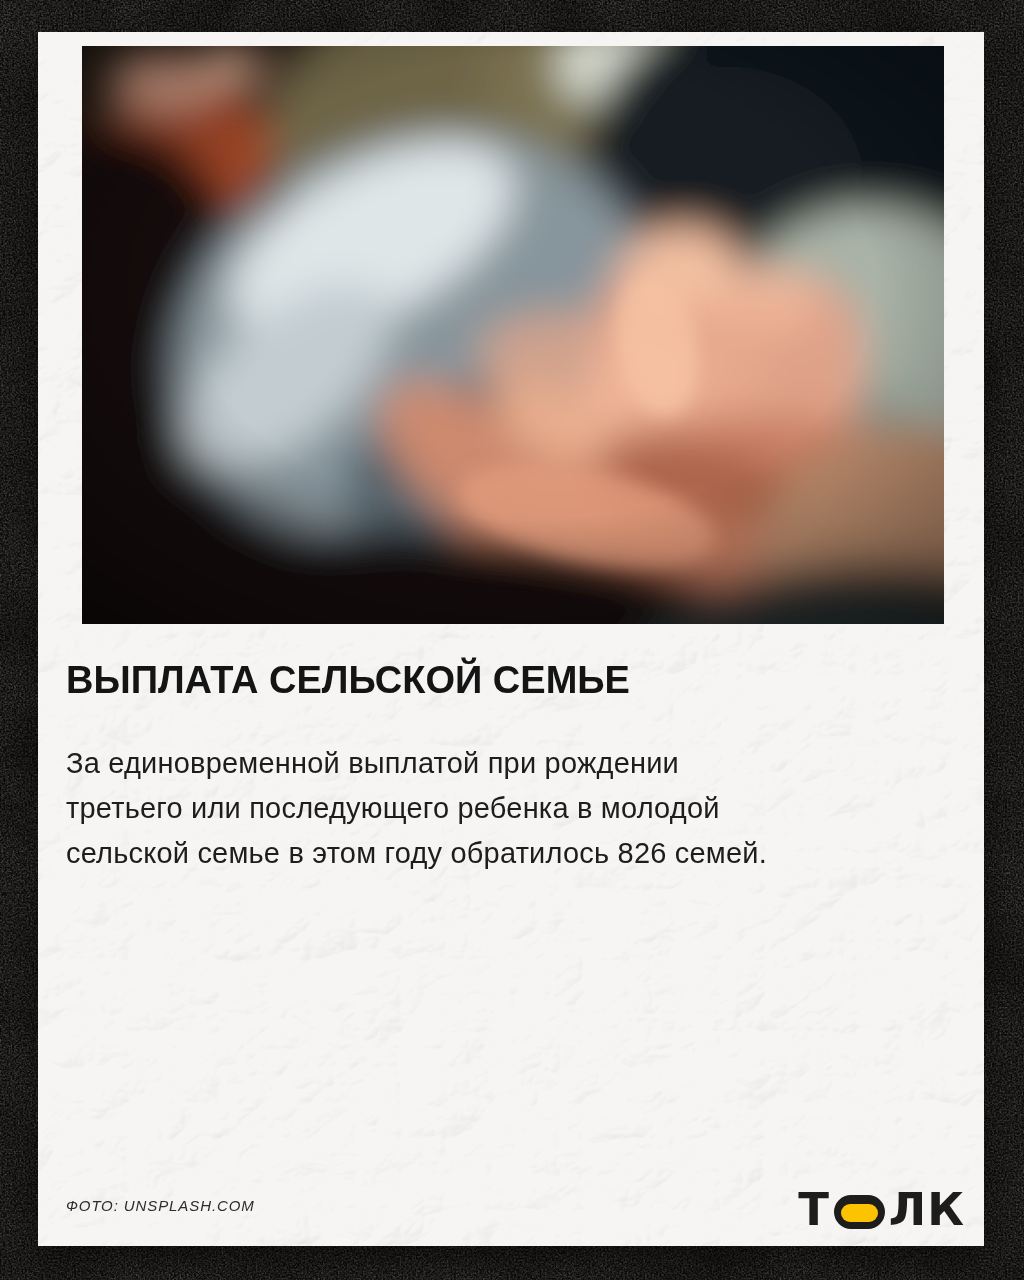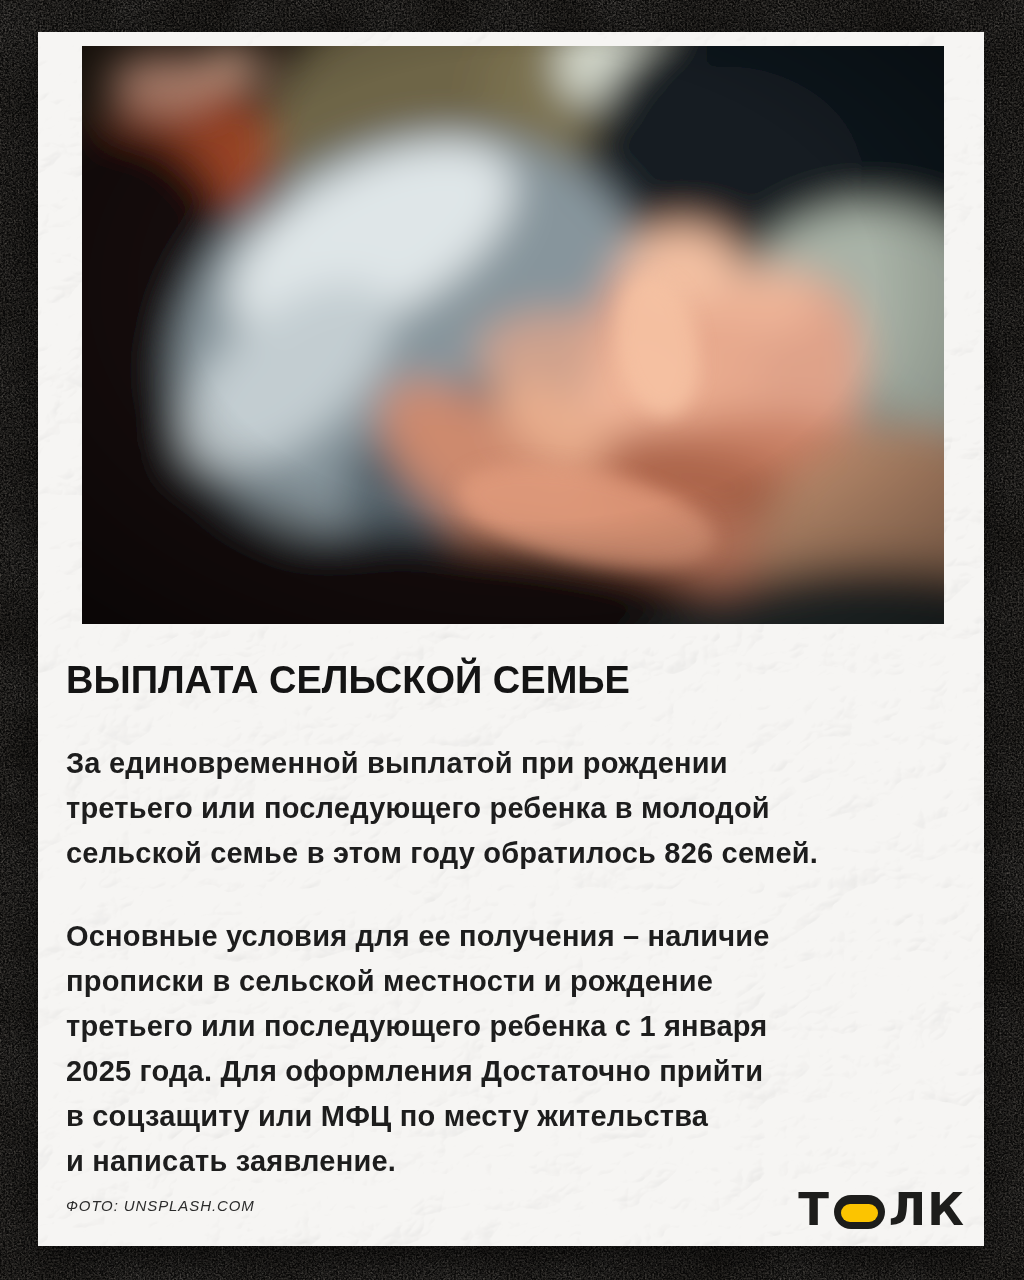--- a/index.html
+++ b/index.html
@@ -27,21 +27,21 @@
   .content{
     position:absolute;left:28px;top:626px;width:890px;color:#1c1c1c;
   }
   .headline{
     margin:0 0 39px 0;
     font-size:38px;line-height:44px;font-weight:700;letter-spacing:0;
     color:#141414;
   }
   .body-par{
     margin:0;white-space:pre-line;
-    font-size:29px;line-height:45px;font-weight:700;letter-spacing:0.2px;
+    font-size:29px;line-height:45px;font-weight:400;letter-spacing:0.2px;
     color:#1d1d1d;
   }
   .body-par + .body-par{margin-top:38px;}
   .credit{
     position:absolute;left:28px;bottom:32px;
     font-size:15px;font-style:italic;letter-spacing:0.9px;font-weight:400;
     color:#2c2c2c;
   }
   
   .logo{
@@ -161,26 +161,20 @@
         </g>
         <rect width="862" height="578" fill="url(#vig)"></rect>
       </svg>
     </div>
 
     <div class="content">
       <h1 class="headline">ВЫПЛАТА СЕЛЬСКОЙ СЕМЬЕ</h1>
       <p class="body-par">За единовременной выплатой при рождении
 третьего или последующего ребенка в молодой
 сельской семье в этом году обратилось 826 семей.</p>
-      <p class="body-par">Основные условия для ее получения – наличие
-прописки в сельской местности и рождение
-третьего или последующего ребенка с 1 января
-2025 года. Для оформления Достаточно прийти
-в соцзащиту или МФЦ по месту жительства
-и написать заявление.</p>
     </div>
 
     <div class="credit">ФОТО: UNSPLASH.COM</div>
 
     <div class="logo">
       <span class="lg-letter">Т</span>
       <span class="logo-o">
         <span class="logo-o-inner"></span>
       </span>
       <span class="lg-letter">ЛК</span>

